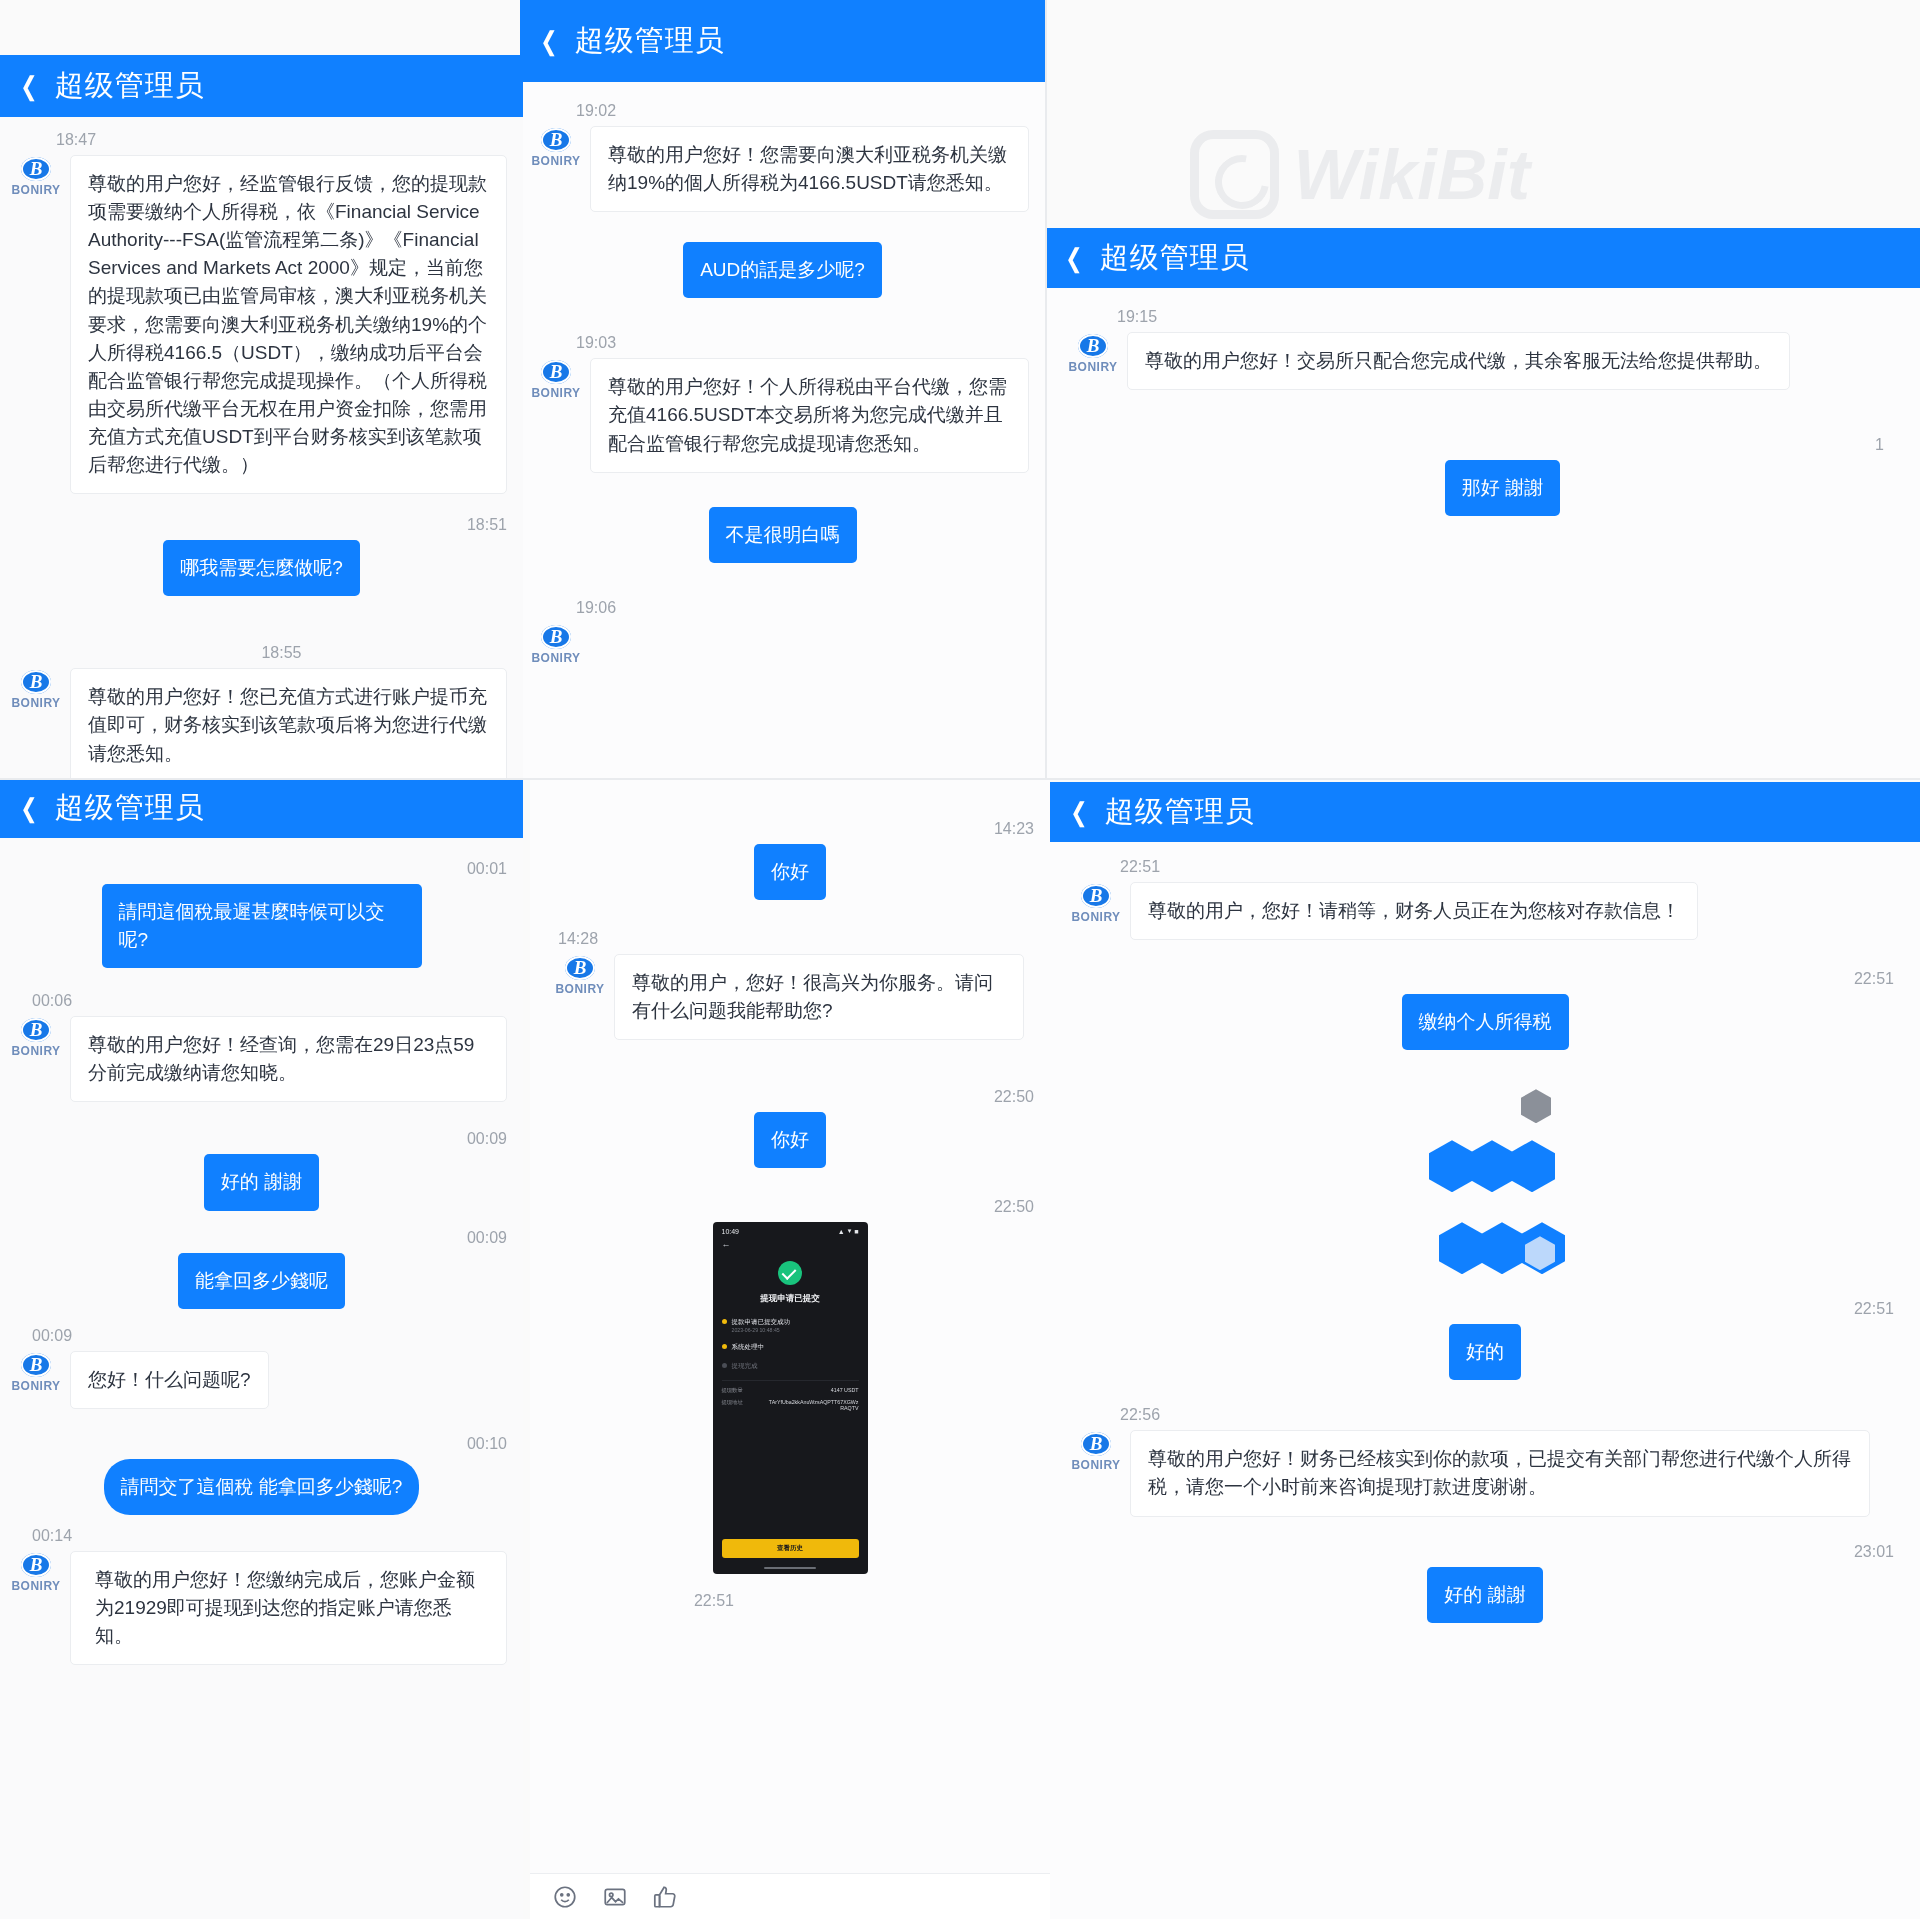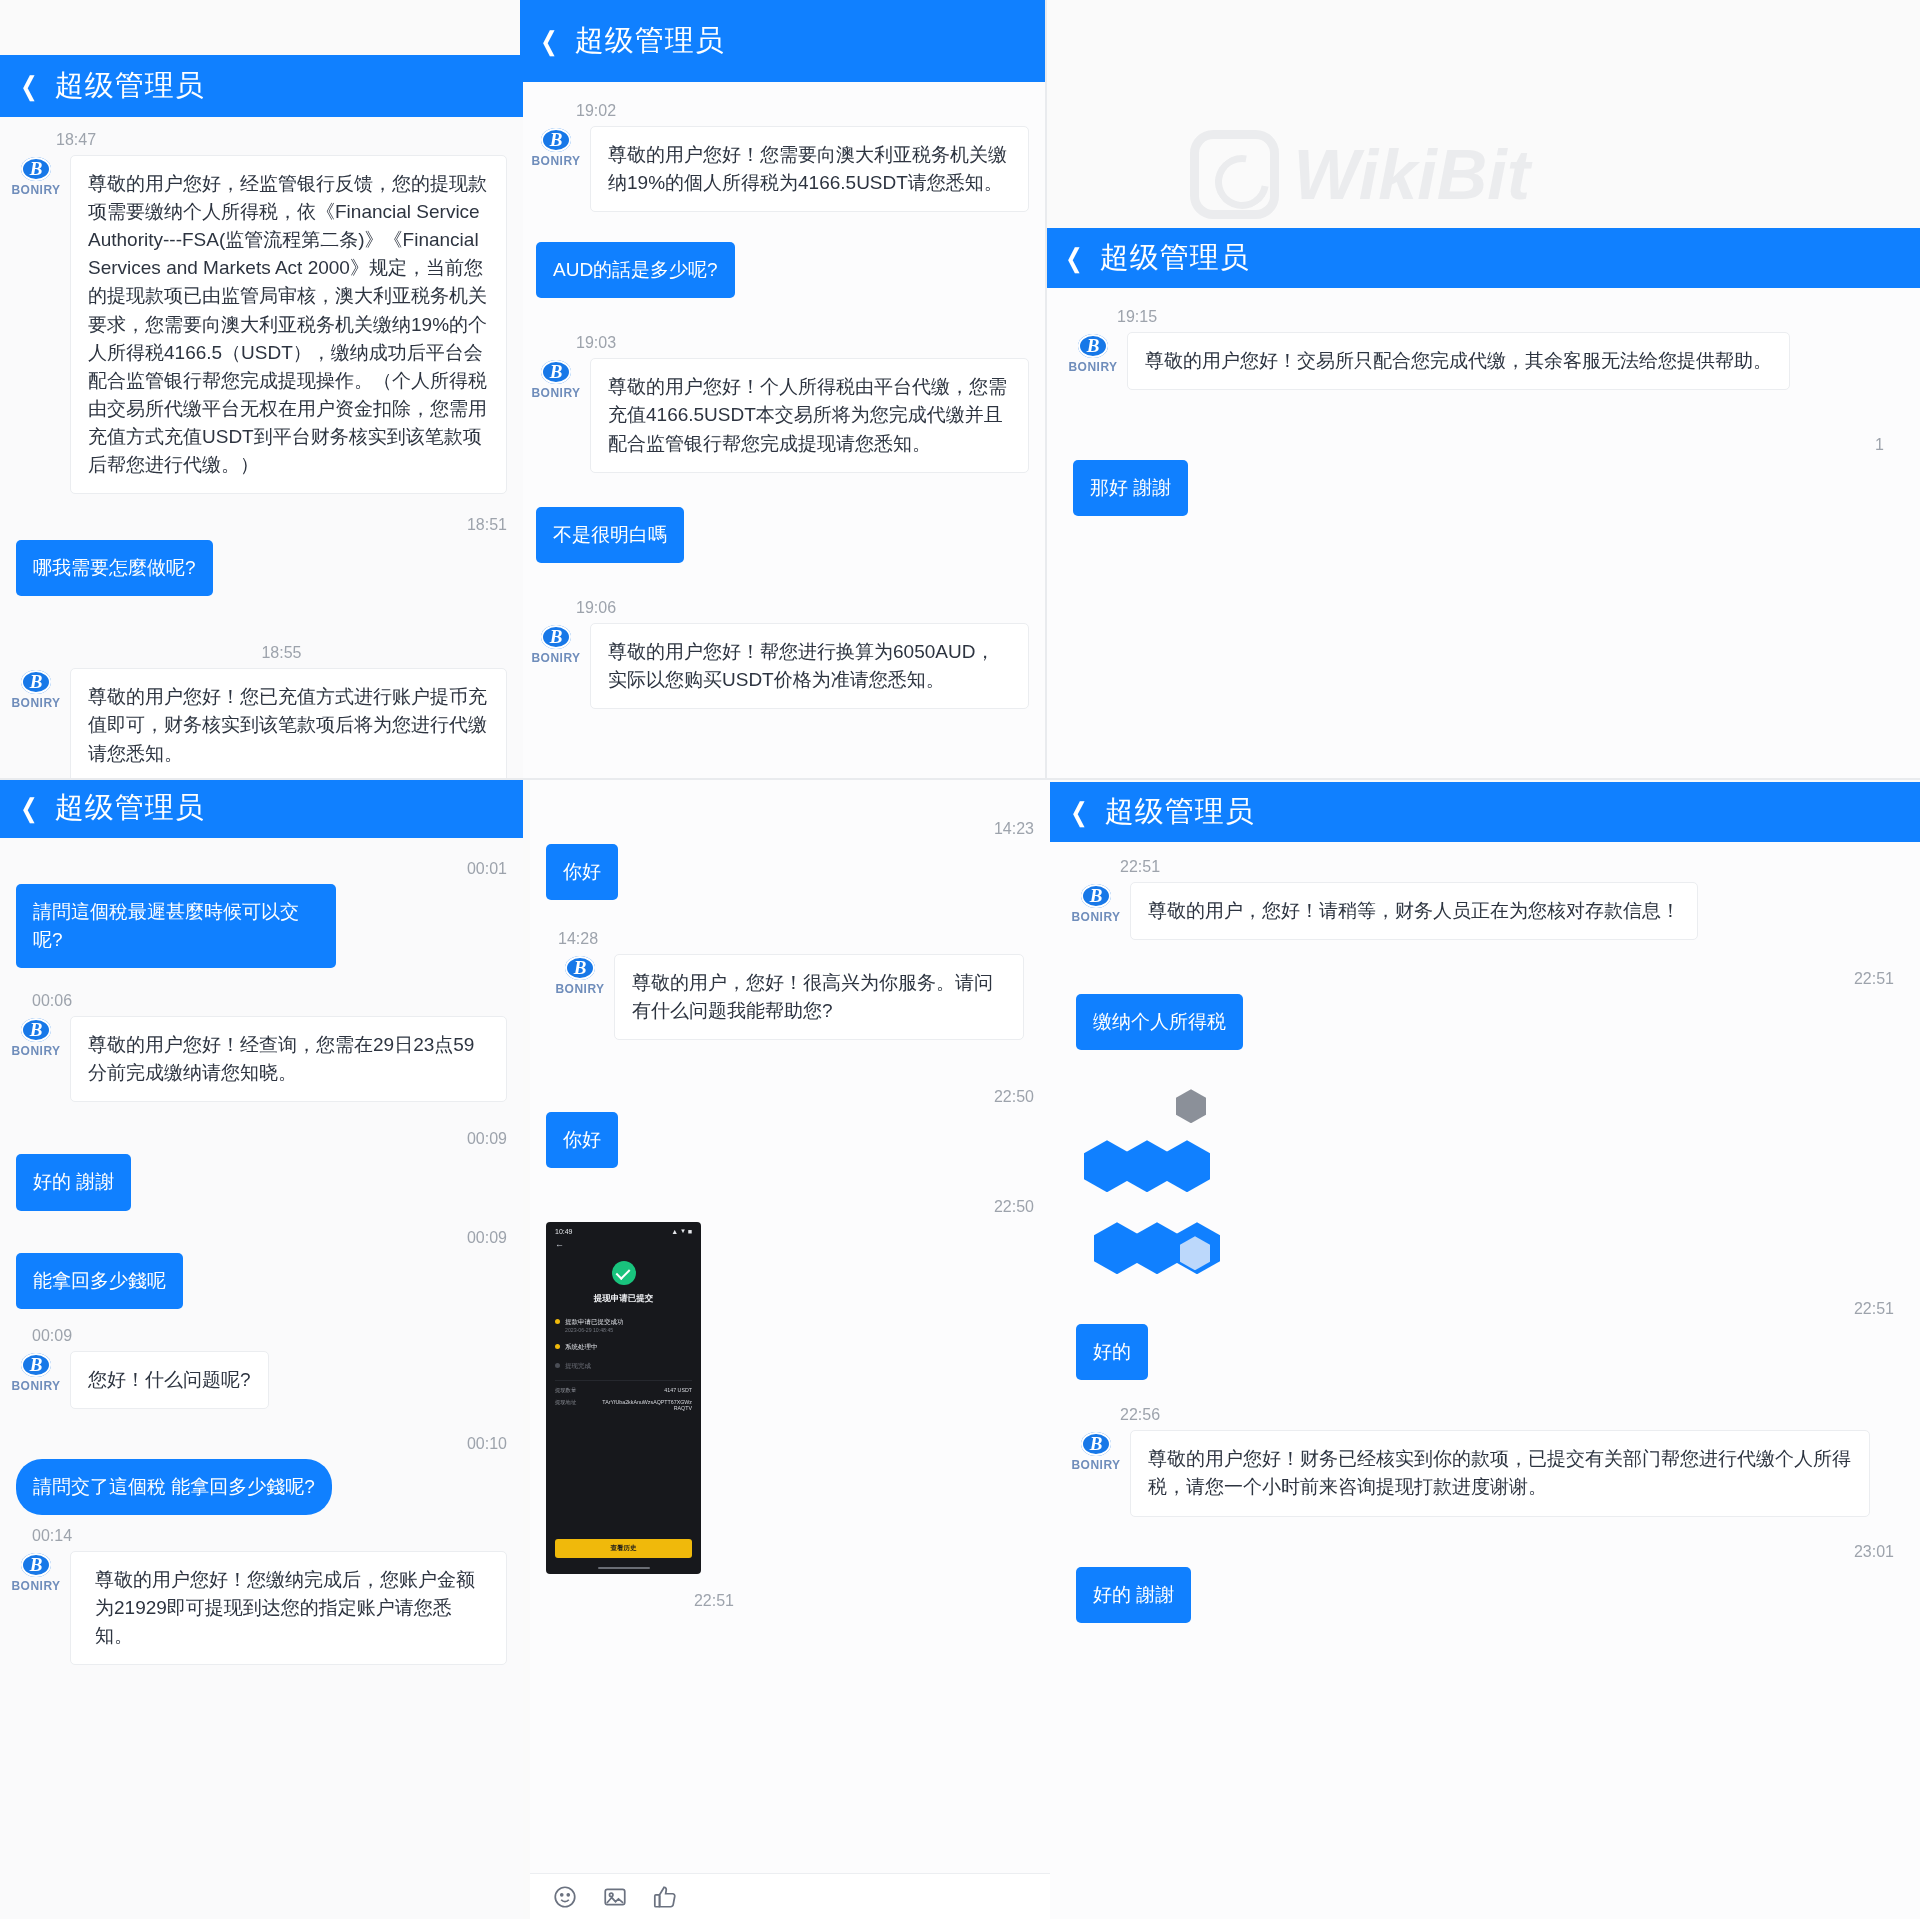--- a/index.html
+++ b/index.html
@@ -30,21 +30,21 @@
 
   .chat{padding:6px 16px 10px 16px;box-sizing:border-box;}
 
   .tstamp{
     color:#9da3ac;font-size:16px;margin:14px 0 6px 0;
   }
   .tstamp.r{text-align:right;}
   .tstamp.c{text-align:left;padding-left:40px;}
 
   .row{display:flex;margin-bottom:4px;align-items:flex-start;}
-  .row.out{justify-content:flex-start;}
+  .row.out{justify-content:center;}
 
   .avatar{
     width:40px;height:40px;flex:0 0 40px;margin-right:14px;margin-top:2px;
     display:flex;flex-direction:column;align-items:center;justify-content:center;
   }
   .avatar .cc{
     width:30px;height:30px;border-radius:50%;
     background:#1778e8;color:#fff;
     display:flex;align-items:center;justify-content:center;
     font-family:"Liberation Serif","DejaVu Serif",serif;
@@ -223,21 +223,20 @@
       <div class="row out" style="margin-top:34px;">
         <div class="bubble out narrow">不是很明白嗎</div>
       </div>
 
       <div class="tstamp c" style="margin-top:36px;">19:06</div>
       <div class="row">
         <div class="avatar">
           <span class="cc">B</span>
           <span class="nm">BONIRY</span>
         </div>
-        <div class="bubble in" style="max-width:470px;">尊敬的用户您好！帮您进行换算为6050AUD，实际以您购买USDT价格为准请您悉知。</div>
       </div>
     </div>
   </div>
 
   <div class="panel" style="left:0;top:55px;width:523px;height:725px;">
     <div class="navbar">
       <span class="back">❮</span>
       <span class="title">超级管理员</span>
     </div>
     <div class="chat">

